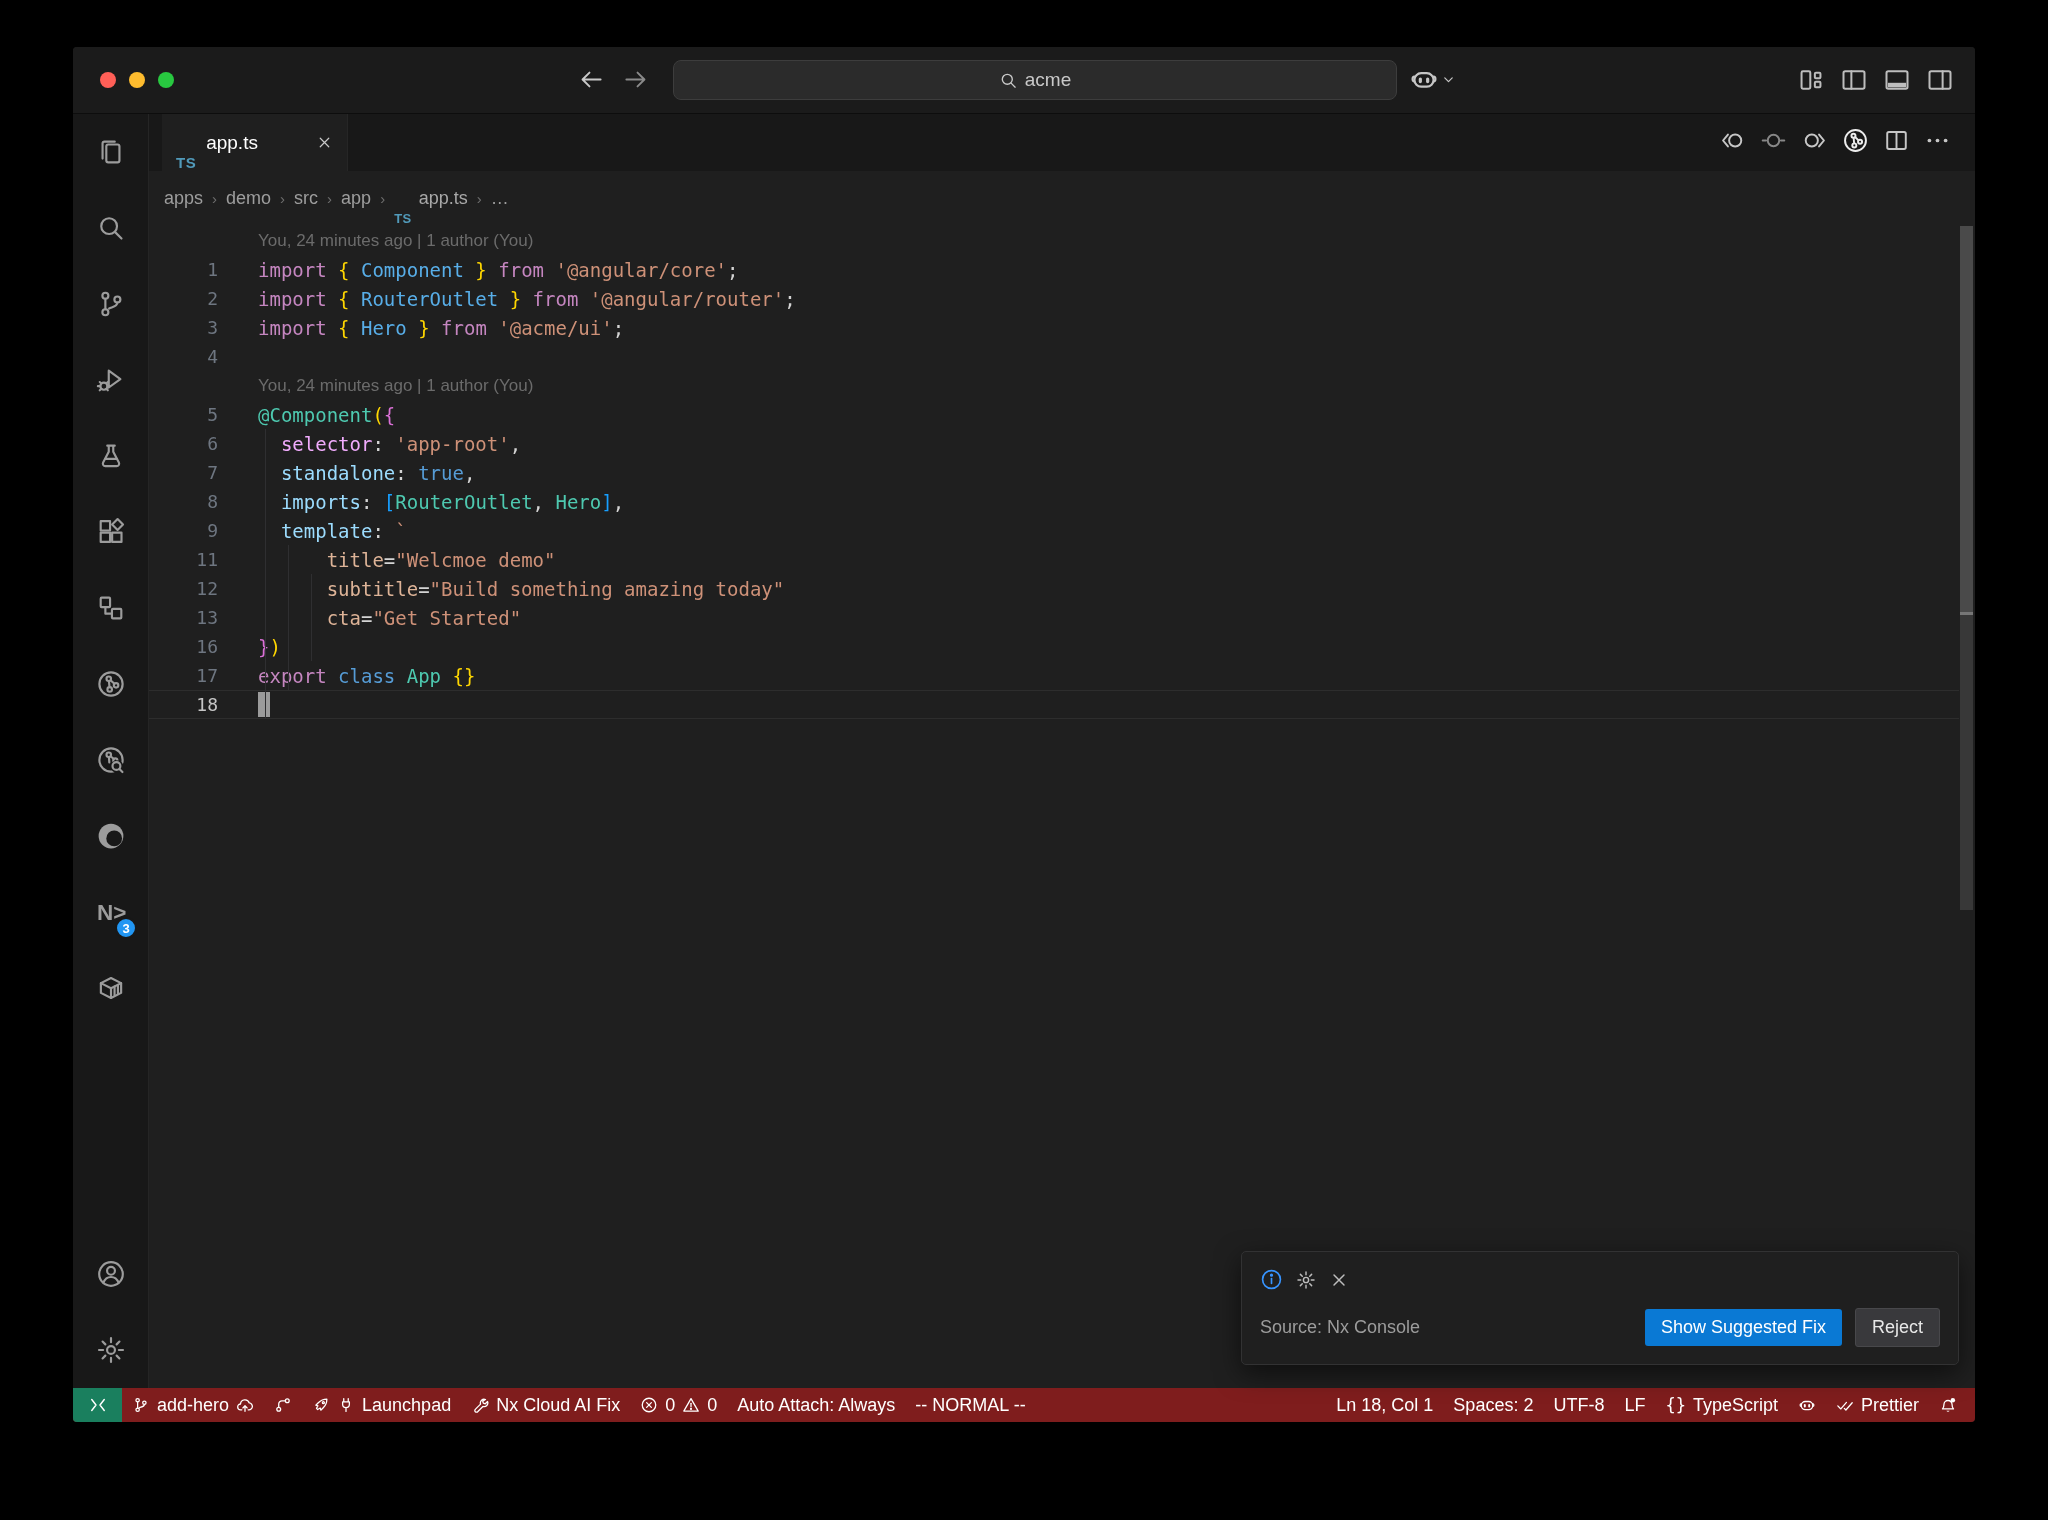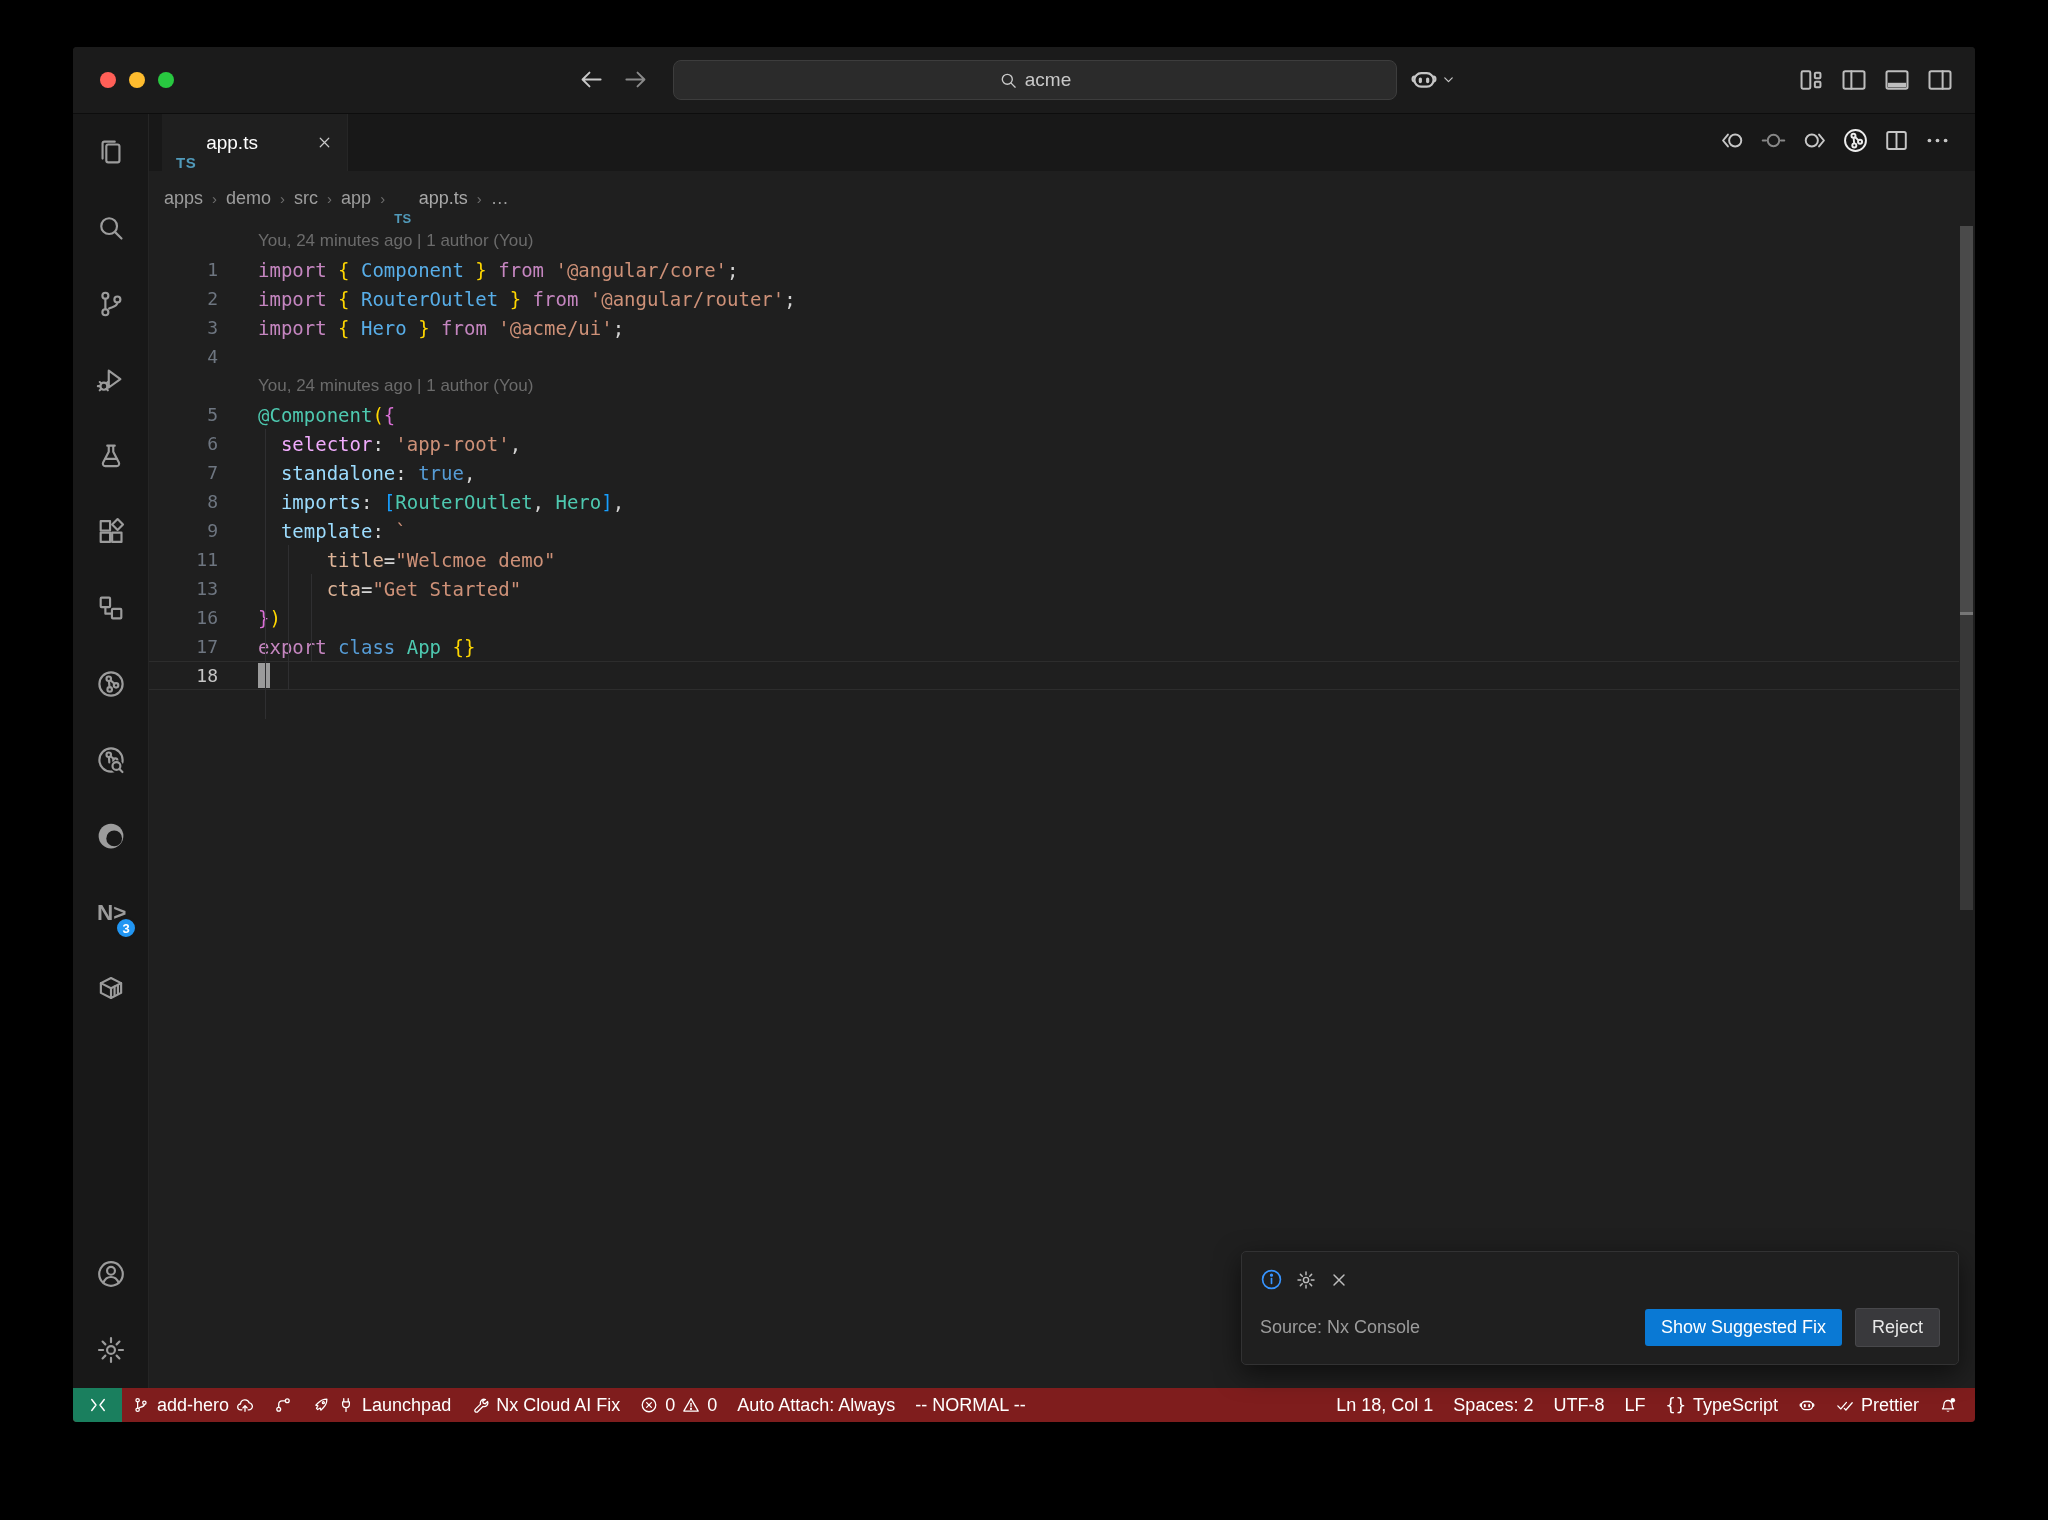--- a/index.html
+++ b/index.html
@@ -381,20 +381,21 @@
             <div class="row"><span class="gutter">2</span><span class="code"><span style="color: rgb(197, 134, 192);">import </span><span style="color: rgb(255, 215, 0);">{ </span><span style="color: rgb(88, 174, 232);">RouterOutlet</span><span style="color: rgb(255, 215, 0);"> }</span><span style="color: rgb(197, 134, 192);"> from </span><span style="color: rgb(206, 145, 120);">'@angular/router'</span><span style="color: rgb(212, 212, 212);">;</span></span></div>
             <div class="row"><span class="gutter">3</span><span class="code"><span style="color: rgb(197, 134, 192);">import </span><span style="color: rgb(255, 215, 0);">{ </span><span style="color: rgb(88, 174, 232);">Hero</span><span style="color: rgb(255, 215, 0);"> }</span><span style="color: rgb(197, 134, 192);"> from </span><span style="color: rgb(206, 145, 120);">'@acme/ui'</span><span style="color: rgb(212, 212, 212);">;</span></span></div>
             <div class="row"><span class="gutter">4</span><span class="code"></span></div>
             <div class="row"><span class="blame-text">You, 24 minutes ago | 1 author (You)</span></div>
             <div class="row"><span class="gutter">5</span><span class="code"><span style="color: rgb(78, 201, 176);">@Component</span><span style="color: rgb(255, 215, 0);">(</span><span style="color: rgb(218, 112, 214);">{</span></span></div>
             <div class="row"><span class="gutter">6</span><span class="code"><span style="color: rgb(212, 212, 212);">  </span><span style="color: #f0abfc;">selector</span><span style="color: rgb(212, 212, 212);">: </span><span style="color: rgb(206, 145, 120);">'app-root'</span><span style="color: rgb(212, 212, 212);">,</span></span></div>
             <div class="row"><span class="gutter">7</span><span class="code"><span style="color: rgb(212, 212, 212);">  </span><span style="color: rgb(156, 220, 254);">standalone</span><span style="color: rgb(212, 212, 212);">: </span><span style="color: rgb(86, 156, 214);">true</span><span style="color: rgb(212, 212, 212);">,</span></span></div>
             <div class="row"><span class="gutter">8</span><span class="code"><span style="color: rgb(212, 212, 212);">  </span><span style="color: rgb(156, 220, 254);">imports</span><span style="color: rgb(212, 212, 212);">: </span><span style="color: rgb(23, 159, 255);">[</span><span style="color: rgb(78, 201, 176);">RouterOutlet</span><span style="color: rgb(212, 212, 212);">, </span><span style="color: rgb(78, 201, 176);">Hero</span><span style="color: rgb(23, 159, 255);">]</span><span style="color: rgb(212, 212, 212);">,</span></span></div>
             <div class="row"><span class="gutter">9</span><span class="code"><span style="color: rgb(212, 212, 212);">  </span><span style="color: rgb(156, 220, 254);">template</span><span style="color: rgb(212, 212, 212);">: </span><span style="color: rgb(206, 145, 120);">`</span></span></div>
             <div class="row"><span class="gutter">11</span><span class="code"><span style="color: rgb(212, 212, 212);">      </span><span style="color: rgb(221, 179, 151);">title</span><span style="color: rgb(212, 212, 212);">=</span><span style="color: rgb(206, 145, 120);">"Welcmoe demo"</span></span></div>
+            <div class="row"><span class="gutter">12</span><span class="code"><span style="color: rgb(212, 212, 212);">      </span><span style="color: rgb(221, 179, 151);">subtitle</span><span style="color: rgb(212, 212, 212);">=</span><span style="color: rgb(206, 145, 120);">"Build something amazing today"</span></span></div>
             <div class="row"><span class="gutter">13</span><span class="code"><span style="color: rgb(212, 212, 212);">      </span><span style="color: rgb(221, 179, 151);">cta</span><span style="color: rgb(212, 212, 212);">=</span><span style="color: rgb(206, 145, 120);">"Get Started"</span></span></div>
             <div class="row"><span class="gutter">16</span><span class="code"><span style="color: rgb(218, 112, 214);">}</span><span style="color: rgb(255, 215, 0);">)</span></span></div>
             <div class="row"><span class="gutter">17</span><span class="code"><span style="color: rgb(197, 134, 192);">export </span><span style="color: rgb(86, 156, 214);">class </span><span style="color: rgb(78, 201, 176);">App </span><span style="color: rgb(255, 215, 0);">{}</span></span></div>
             <div class="row current"><span class="gutter">18</span><span class="code"><span class="cursor"></span></span></div>
           </div>
         <div class="guide" style="left:116px;top:203px;height:290px;"></div>
         <div class="guide" style="left:139px;top:319px;height:145px;"></div>
         <div class="guide" style="left:162px;top:348px;height:87px;"></div>
         <div class="scroll-thumb"></div>
         <div class="scroll-sep"></div>

